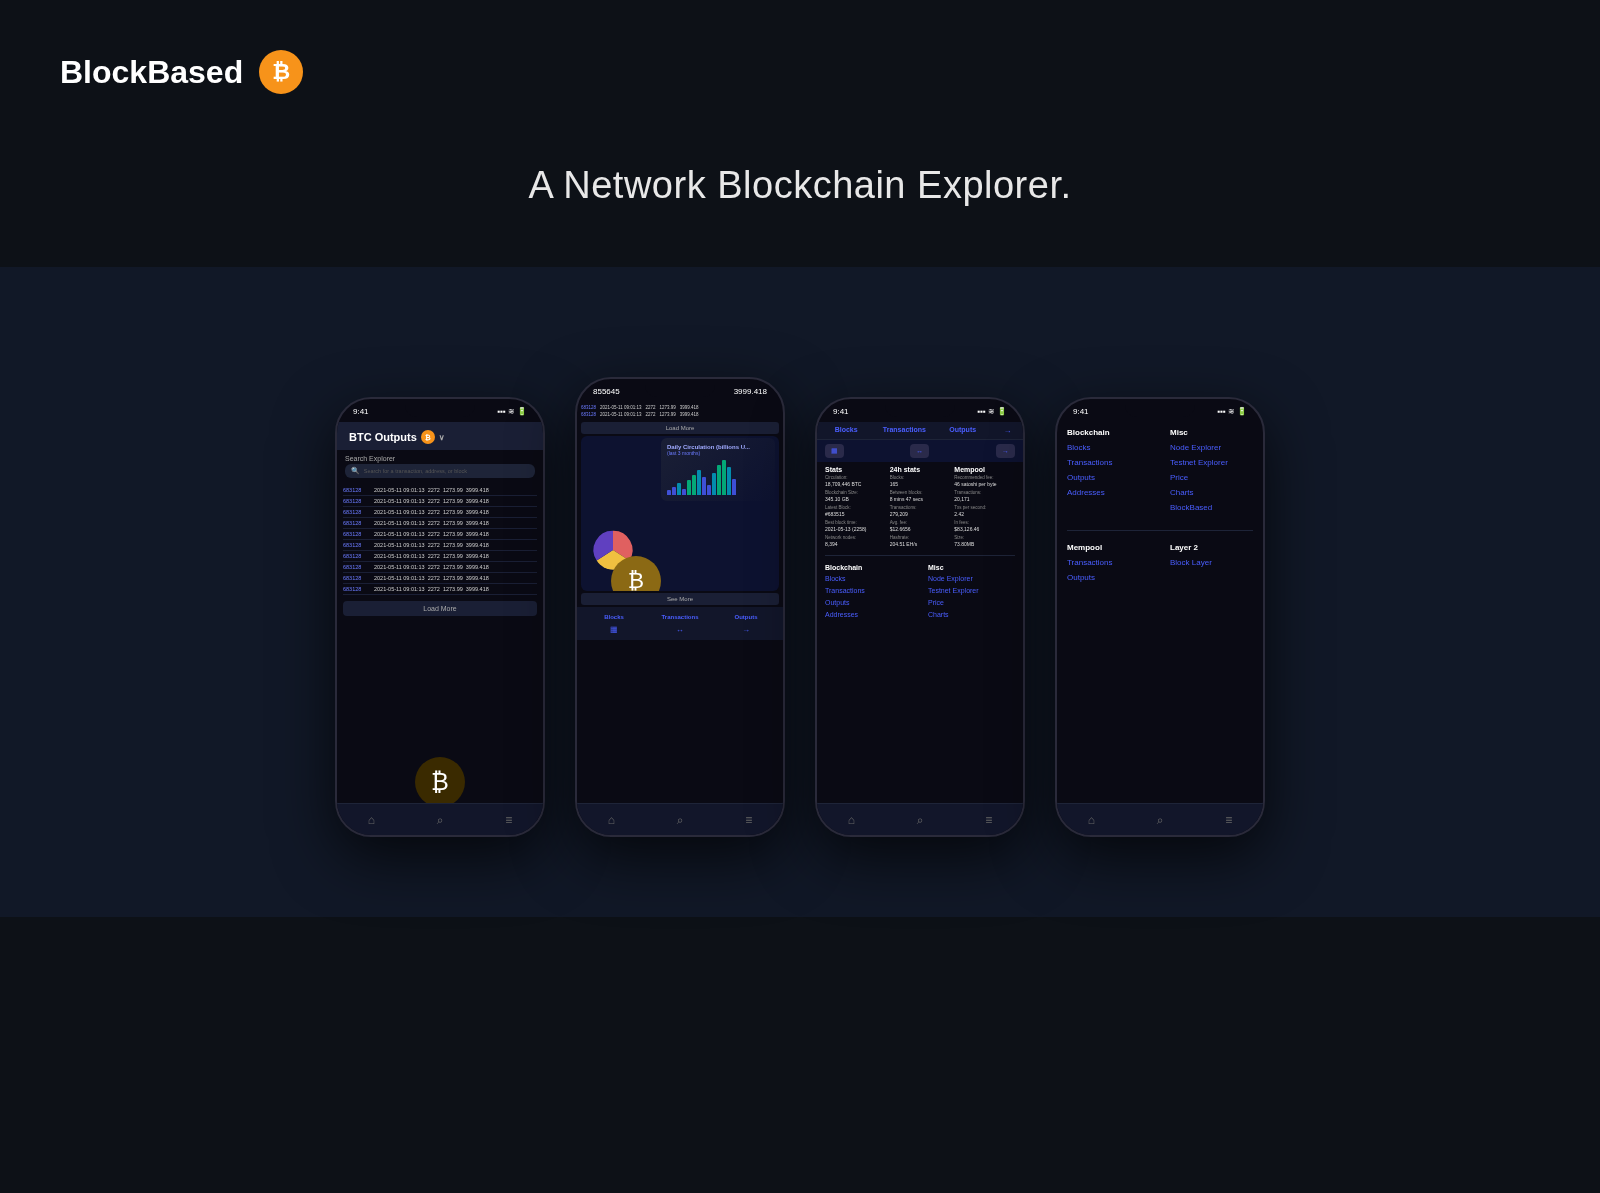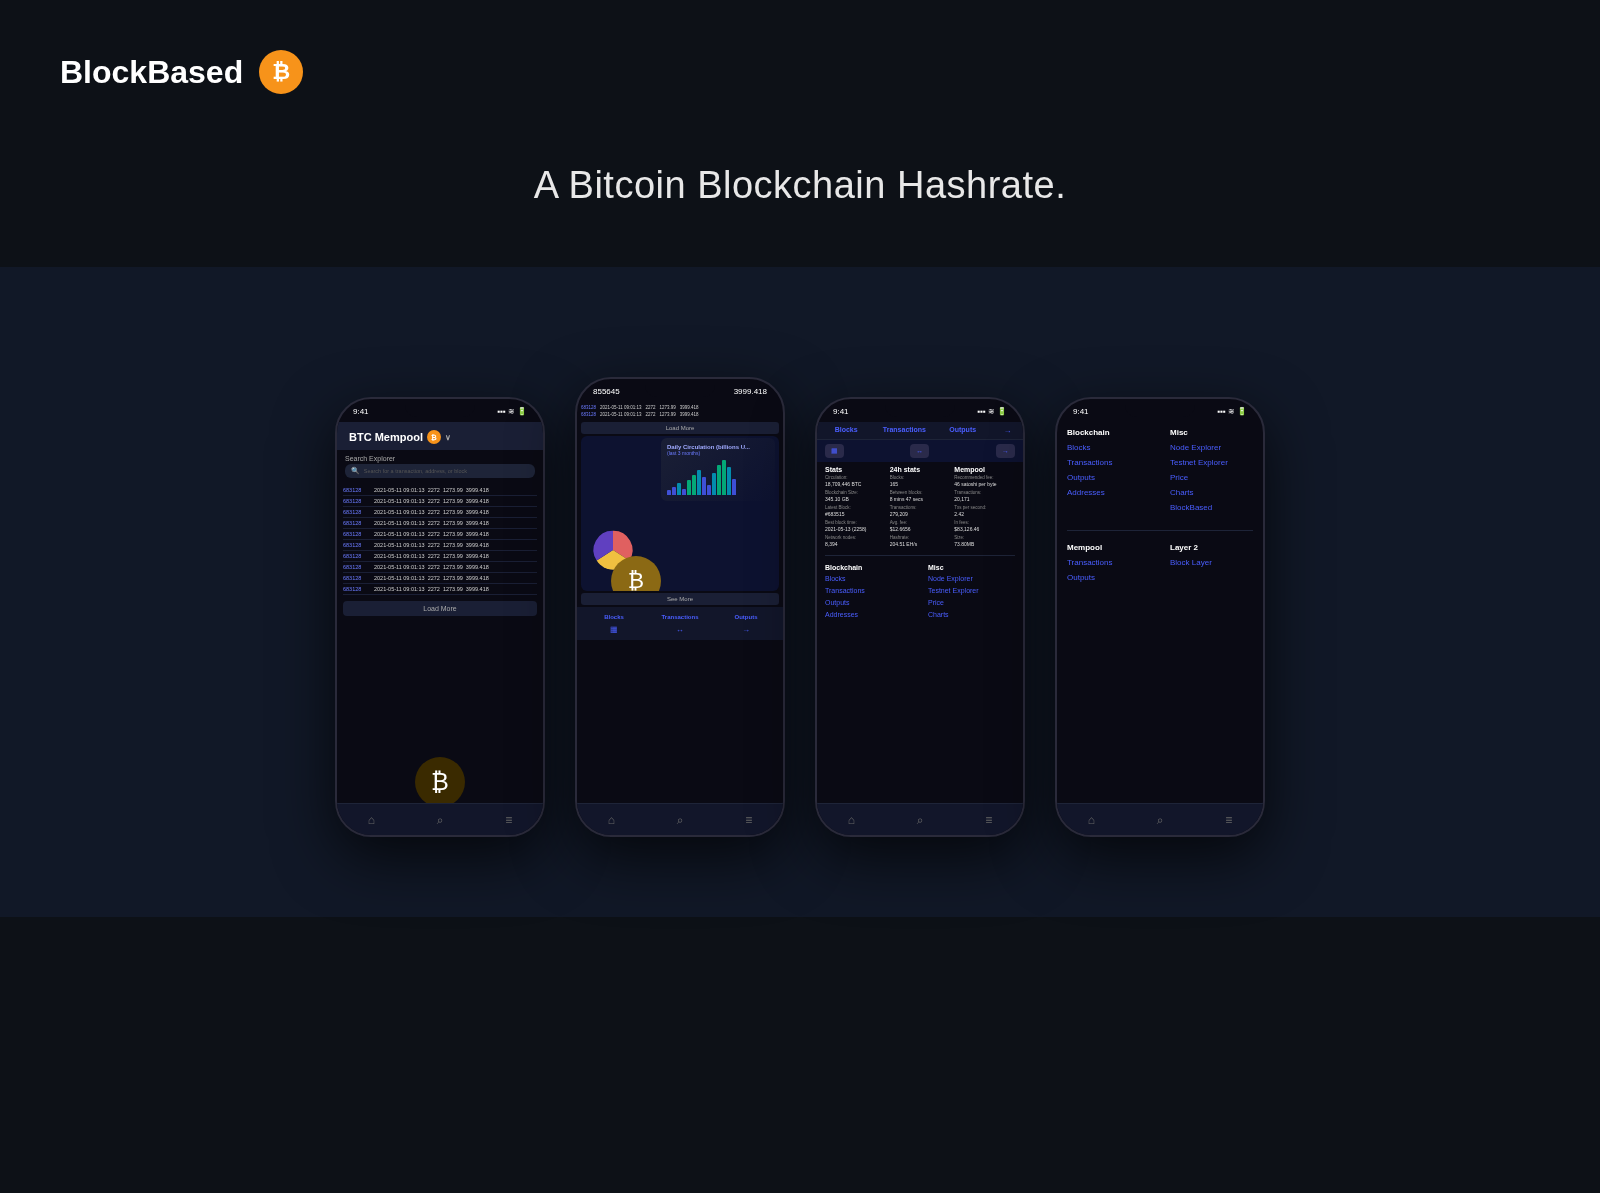--- a/index.html
+++ b/index.html
@@ -385,35 +385,35 @@
 <body>
 
 <div class="header">
   <span class="header-title">BlockBased</span>
   <div class="btc-logo">
     <span>₿</span>
   </div>
 </div>
 
 <div class="tagline-section">
-  <h1 class="tagline">A Bitcoin Blockchain Hashrate.</h1>
+  <h1 class="tagline">A Network Blockchain Explorer.</h1>
 </div>
 
 <div class="showcase">
 
   <div class="phone phone-1">
     <div class="phone-notch"></div>
     <div class="phone-status-bar">
       <span>9:41</span>
       <span>▪▪▪ ≋ 🔋</span>
     </div>
     <div class="phone-content">
       <div class="p1-header">
         <div class="p1-brand">
-          <span>BTC Mempool</span>
+          <span>BTC Outputs</span>
           <div class="p1-btc-badge">₿</div>
           <span style="color:#aaa;font-size:8px;">∨</span>
         </div>
       </div>
       <div class="p1-search">
         <div>Search Explorer</div>
         <div class="p1-search-bar">
           <span style="color:#666;font-size:7px;">🔍</span>
           <span style="color:#555;font-size:5.5px;">Search for a transaction, address, or block</span>
         </div>

